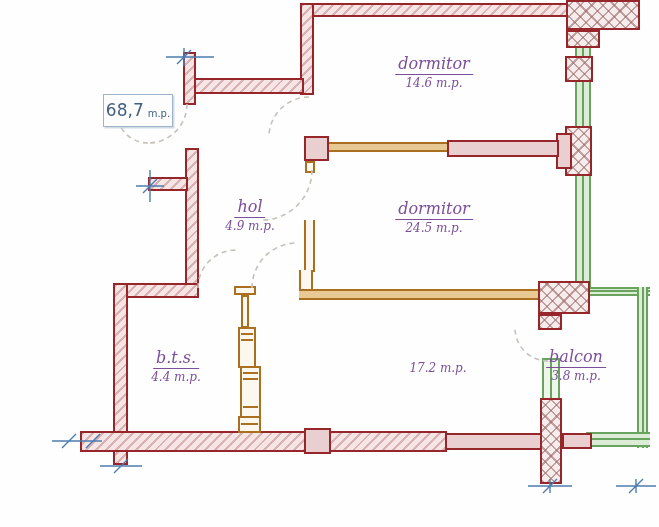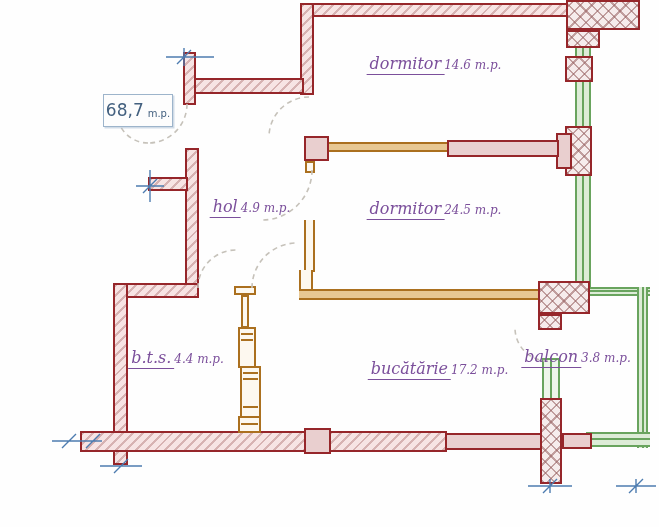--- a/index.html
+++ b/index.html
@@ -24,21 +24,21 @@
   .ob{background:#fdf8ef;border:2px solid #ab701f;}
   .rung{position:absolute;left:1px;right:1px;height:2px;background:#ab701f;}
   
   .gv{background:linear-gradient(to right, transparent calc(50% - 1px), #69a45e calc(50% - 1px), #69a45e calc(50% + 1px), transparent calc(50% + 1px)), #ddecd7;
       border-left:2px solid #69a45e;border-right:2px solid #69a45e;}
   .gh{background:linear-gradient(to bottom, transparent calc(50% - 1px), #69a45e calc(50% - 1px), #69a45e calc(50% + 1px), transparent calc(50% + 1px)), #ddecd7;
       border-top:2px solid #69a45e;border-bottom:2px solid #69a45e;}
   .gb{background:linear-gradient(to right, transparent calc(50% - 1px), #69a45e calc(50% - 1px), #69a45e calc(50% + 1px), transparent calc(50% + 1px)), #eef6ea;
       border:2px solid #69a45e;}
 
-  .room-label{transform:translateX(-50%);display:flex;flex-direction:row;align-items:center;
+  .room-label{transform:translateX(-50%);display:flex;flex-direction:column;align-items:center;
       color:#7b4f9b;font-family:"DejaVu Serif",serif;font-style:italic;white-space:nowrap;}
   .room-name{font-size:16px;line-height:1.1;border-bottom:1.5px solid #7b4f9b;padding:0 3px 1px;}
   .room-area{font-size:12px;line-height:1.2;padding-top:1px;}
 
   .total-box{border:1.5px solid #9db4cb;background:#fdfdfd;display:flex;align-items:center;justify-content:center;
       gap:4px;color:#43607f;box-shadow:1.5px 1.5px 0 rgba(155,180,203,.45);}
   .total-value{font-size:17px;line-height:1;}
   .total-unit{font-size:10px;line-height:1;margin-top:6px;}
 
   .arc{fill:none;stroke:#c6c2ba;stroke-width:1.6;stroke-dasharray:5 4;}
@@ -133,21 +133,20 @@
   </div>
   <div class="abs room-label" style="left:250px;top:198px">
     <span class="room-name">hol</span>
     <span class="room-area">4.9 m.p.</span>
   </div>
   <div class="abs room-label" style="left:176px;top:349px">
     <span class="room-name">b.t.s.</span>
     <span class="room-area">4.4 m.p.</span>
   </div>
   <div class="abs room-label" style="left:438px;top:360px">
-    <span class="room-name">bucătărie</span>
     <span class="room-area">17.2 m.p.</span>
   </div>
   <div class="abs room-label" style="left:576px;top:348px">
     <span class="room-name">balcon</span>
     <span class="room-area">3.8 m.p.</span>
   </div>
 
 </div>
 
 </body></html>

